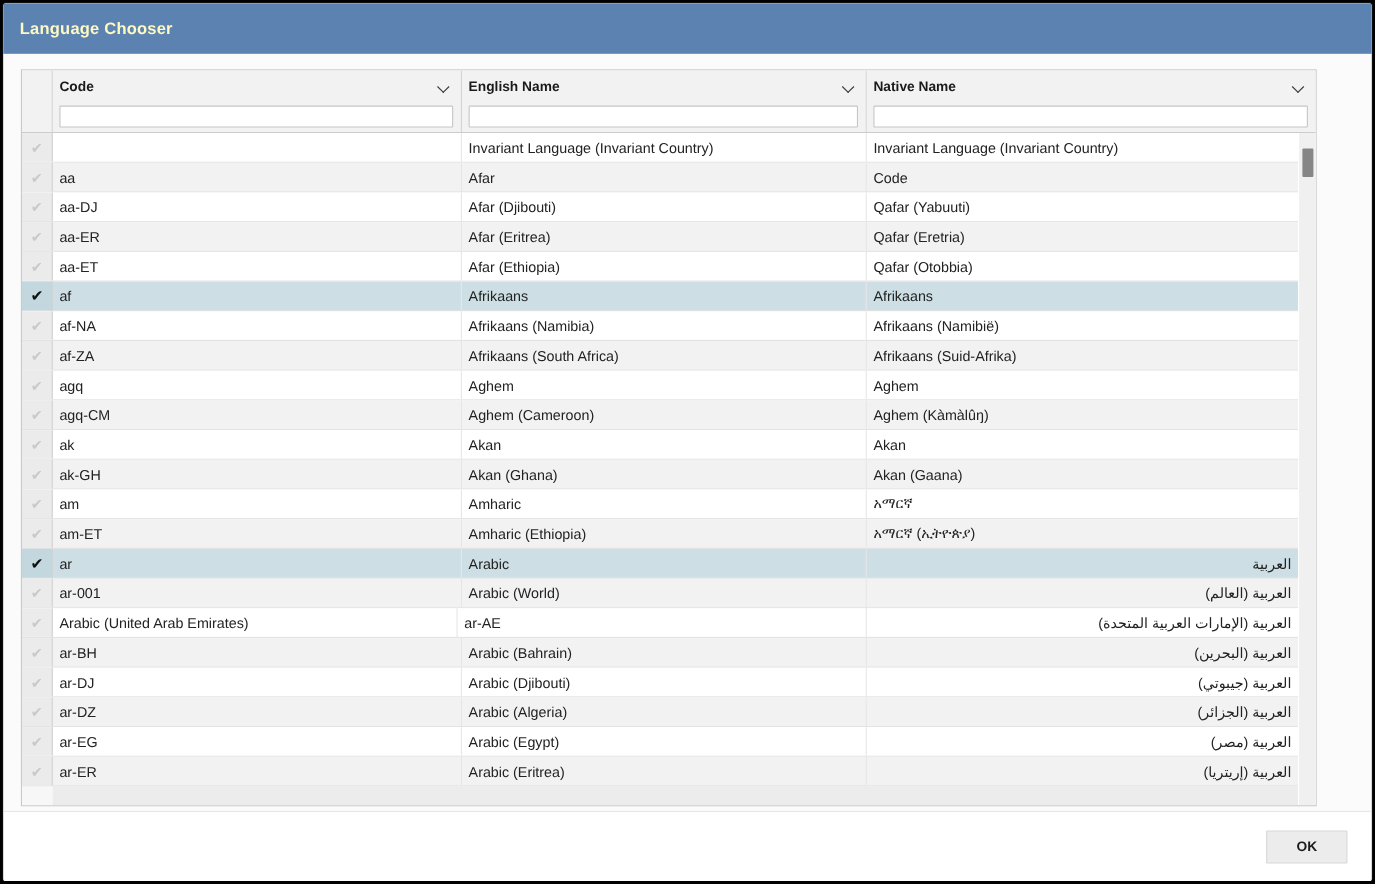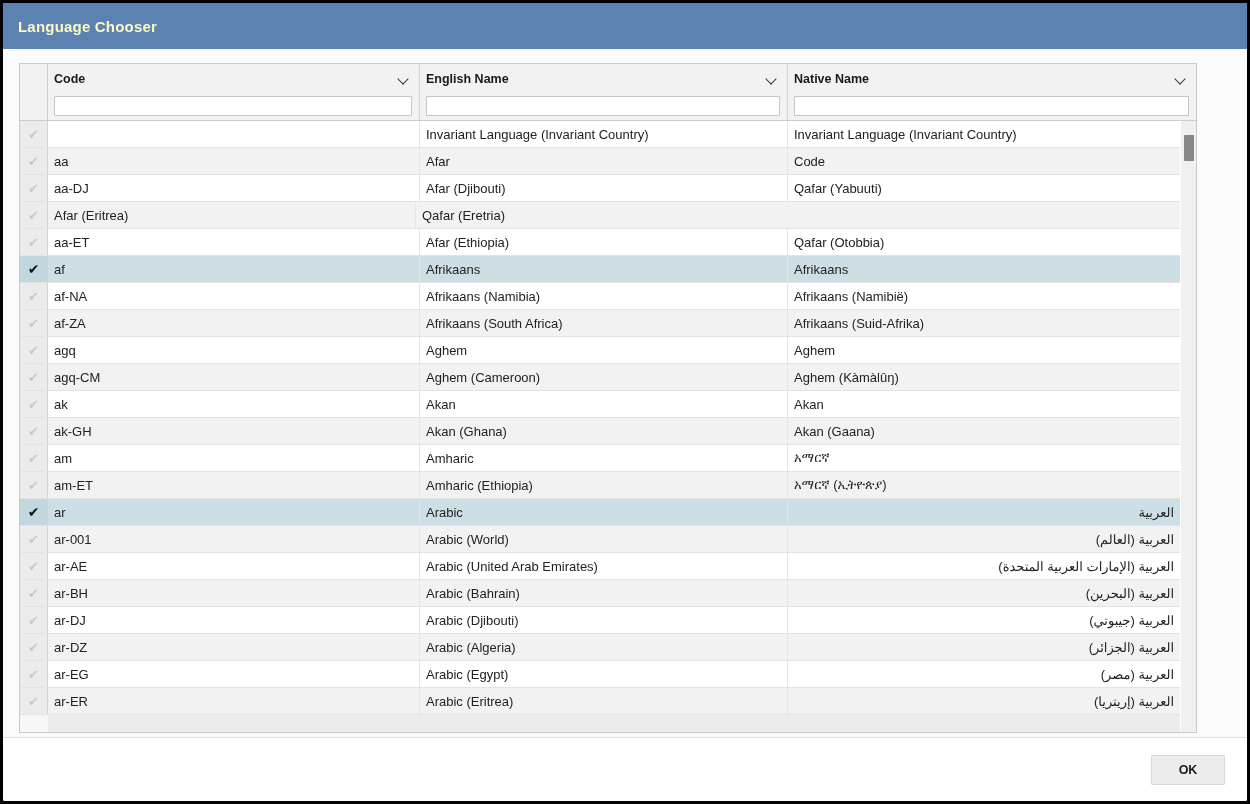--- a/index.html
+++ b/index.html
@@ -304,20 +304,21 @@
                 <span class="check">✔</span>
               </div>
               <div class="cell code-col">aa-DJ</div>
               <div class="cell eng-col">Afar (Djibouti)</div>
               <div class="cell native-col">Qafar (Yabuuti)</div>
             </div>
             <div class="row even">
               <div class="cell check-col">
                 <span class="check">✔</span>
               </div>
+              <div class="cell code-col">aa-ER</div>
               <div class="cell eng-col">Afar (Eritrea)</div>
               <div class="cell native-col">Qafar (Eretria)</div>
             </div>
             <div class="row odd">
               <div class="cell check-col">
                 <span class="check">✔</span>
               </div>
               <div class="cell code-col">aa-ET</div>
               <div class="cell eng-col">Afar (Ethiopia)</div>
               <div class="cell native-col">Qafar (Otobbia)</div>
@@ -407,22 +408,22 @@
                 <span class="check">✔</span>
               </div>
               <div class="cell code-col">ar-001</div>
               <div class="cell eng-col">Arabic (World)</div>
               <div class="cell native-col rtl">العربية (العالم)</div>
             </div>
             <div class="row odd">
               <div class="cell check-col">
                 <span class="check">✔</span>
               </div>
+              <div class="cell eng-col">Arabic (United Arab Emirates)</div>
               <div class="cell code-col">ar-AE</div>
-              <div class="cell eng-col">Arabic (United Arab Emirates)</div>
               <div class="cell native-col rtl">العربية (الإمارات العربية المتحدة)</div>
             </div>
             <div class="row even">
               <div class="cell check-col">
                 <span class="check">✔</span>
               </div>
               <div class="cell code-col">ar-BH</div>
               <div class="cell eng-col">Arabic (Bahrain)</div>
               <div class="cell native-col rtl">العربية (البحرين)</div>
             </div>

